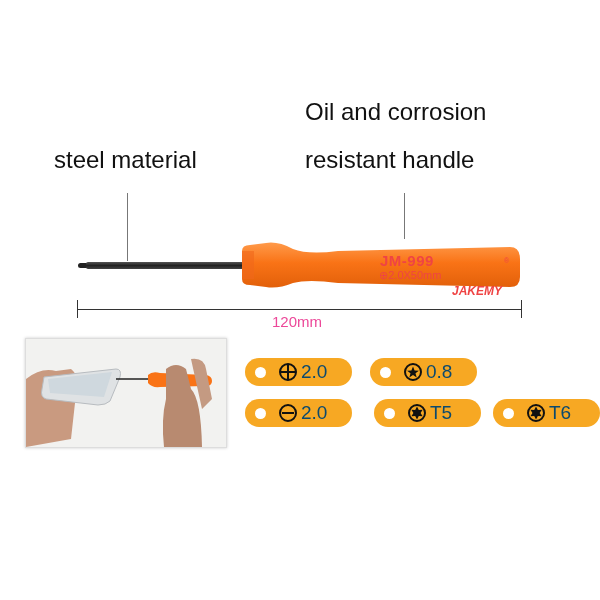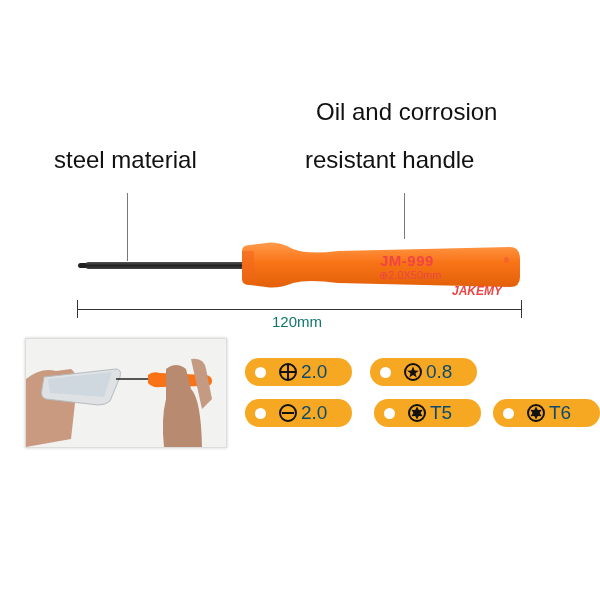--- a/index.html
+++ b/index.html
@@ -8,33 +8,33 @@
   .label { position: absolute; font-size: 24px; color: #111; white-space: nowrap; }
   .callout { position: absolute; width: 1px; background: #777; }
   .shaft { position: absolute; left: 86px; top: 262px; width: 160px; height: 7px;
            background: linear-gradient(#555, #222 50%, #444); border-radius: 2px; }
   .tip { position: absolute; left: 78px; top: 263px; width: 20px; height: 5px;
          background: #222; border-radius: 3px 0 0 3px; }
   .handle { position: absolute; left: 238px; top: 237px; width: 284px; height: 54px; }
   .handle-text { position: absolute; color: #ef4444; }
   .dim-line { position: absolute; left: 77px; top: 309px; width: 444px; height: 1px; background: #333; }
   .dim-tick { position: absolute; top: 300px; width: 1px; height: 18px; background: #333; }
-  .dim-label { position: absolute; left: 272px; top: 313px; font-size: 15px; color: #0f766e; }
+  .dim-label { position: absolute; left: 272px; top: 313px; font-size: 15px; color: #ec4899; }
   .photo { position: absolute; left: 25px; top: 338px; width: 200px; height: 108px;
            border: 1px solid #ddd; box-shadow: 0 0 3px #ccc; background: #f3f3f1; overflow: hidden; }
   .pill { position: absolute; height: 28px; border-radius: 14px; background: #f7a823;
           display: flex; align-items: center; }
   .pill .hole { width: 11px; height: 11px; border-radius: 50%; background: #fff; margin-left: 10px; }
   .pill .sym { margin-left: 12px; width: 20px; height: 20px; }
   .pill .txt { margin-left: 3px; font-size: 19px; color: #0c4a6e; }
 </style>
 </head>
 <body>
 
-<div class="label" style="left:305px; top:98px;margin-left:11px;">Oil and corrosion</div>
+<div class="label" style="left:305px; top:98px;">Oil and corrosion</div>
 <div class="label" style="left:54px; top:146px;">steel material</div>
 <div class="label" style="left:305px; top:146px;">resistant handle</div>
 
 <div class="callout" style="left:127px; top:193px; height:68px;"></div>
 <div class="callout" style="left:404px; top:193px; height:46px;"></div>
 
 <div class="tip"></div>
 <div class="shaft"></div>
 <div class="handle">
   <svg width="284" height="54" viewBox="0 0 284 54">

